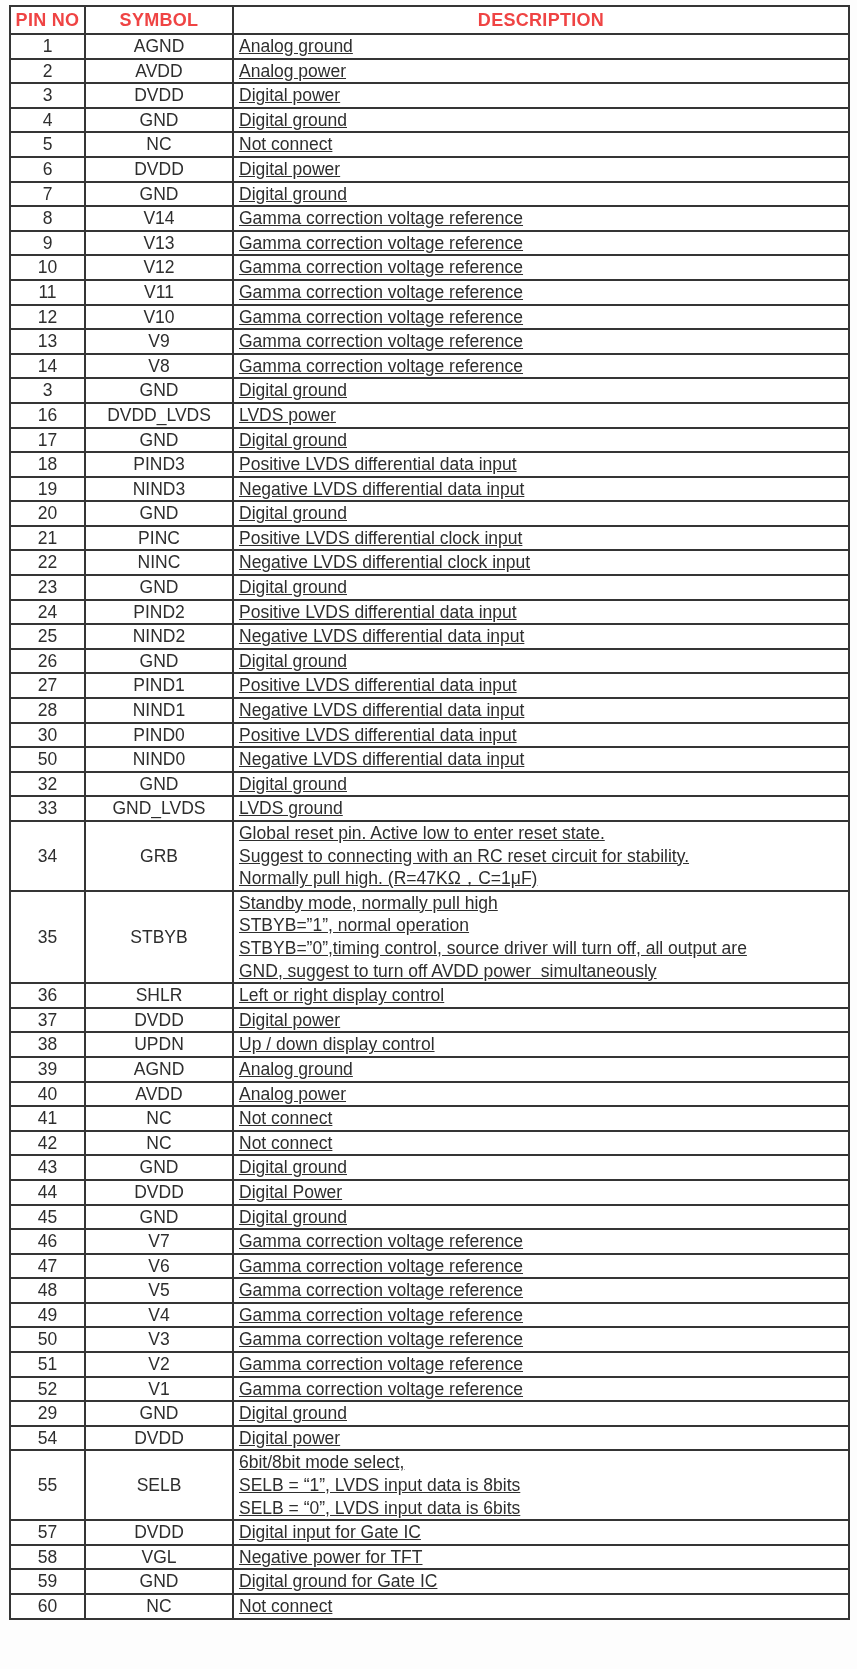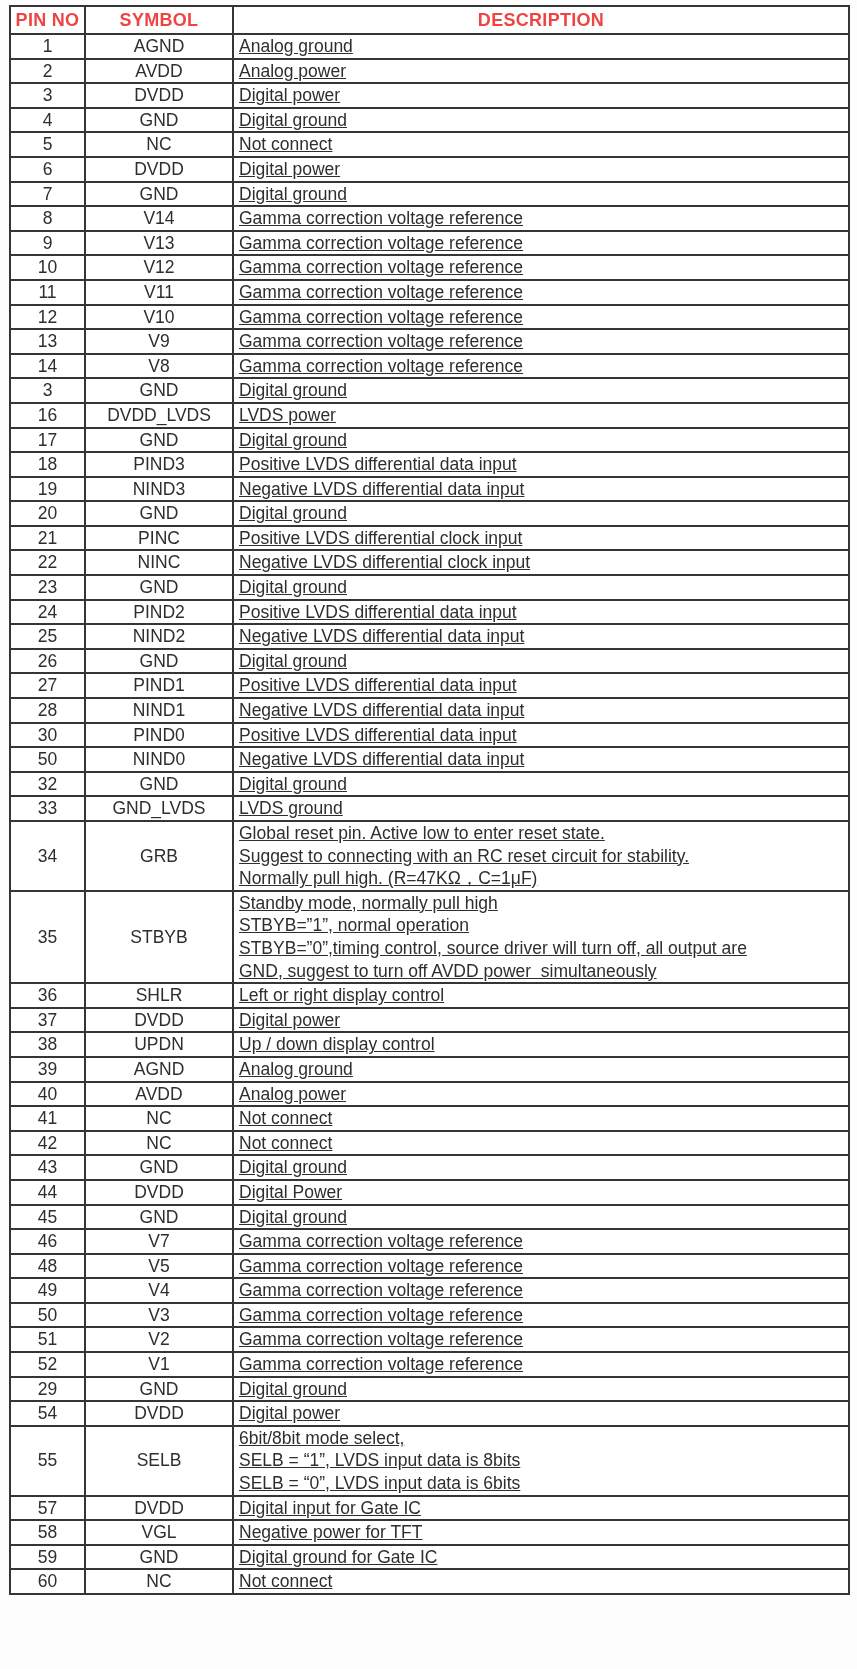--- a/index.html
+++ b/index.html
@@ -302,20 +302,25 @@
           <td class="pin">45</td>
           <td class="symbol">GND</td>
           <td class="desc">Digital ground</td>
         </tr>
         <tr>
           <td class="pin">46</td>
           <td class="symbol">V7</td>
           <td class="desc">Gamma correction voltage reference</td>
         </tr>
         <tr>
+          <td class="pin">47</td>
+          <td class="symbol">V6</td>
+          <td class="desc">Gamma correction voltage reference</td>
+        </tr>
+        <tr>
           <td class="pin">48</td>
           <td class="symbol">V5</td>
           <td class="desc">Gamma correction voltage reference</td>
         </tr>
         <tr>
           <td class="pin">49</td>
           <td class="symbol">V4</td>
           <td class="desc">Gamma correction voltage reference</td>
         </tr>
         <tr>

